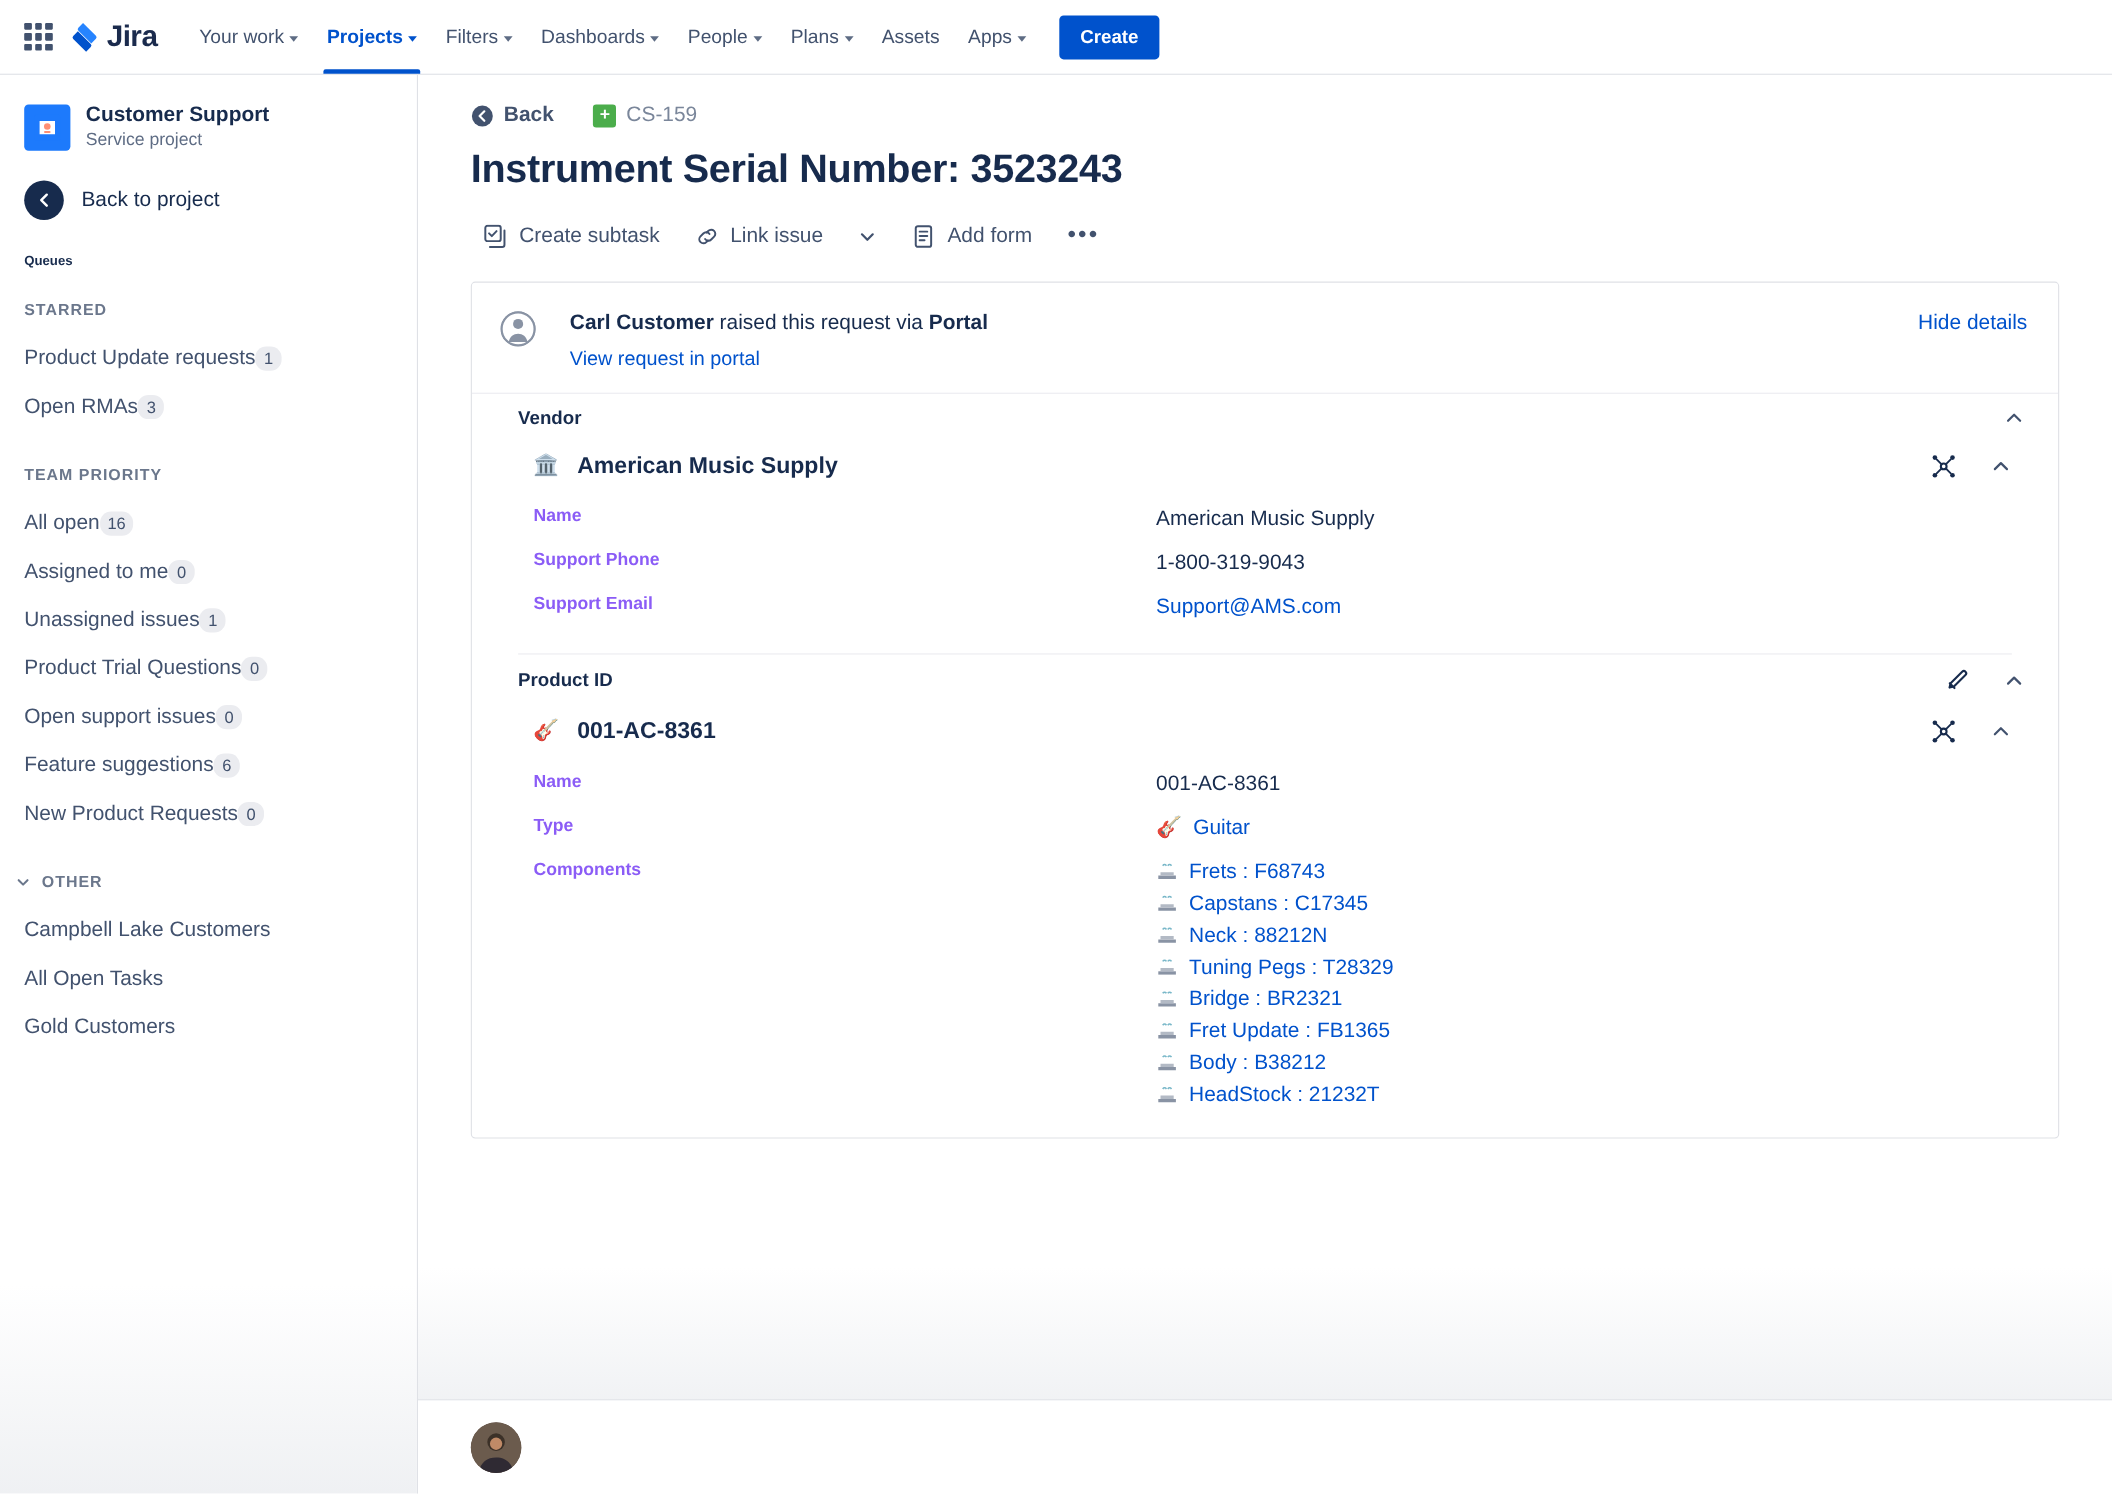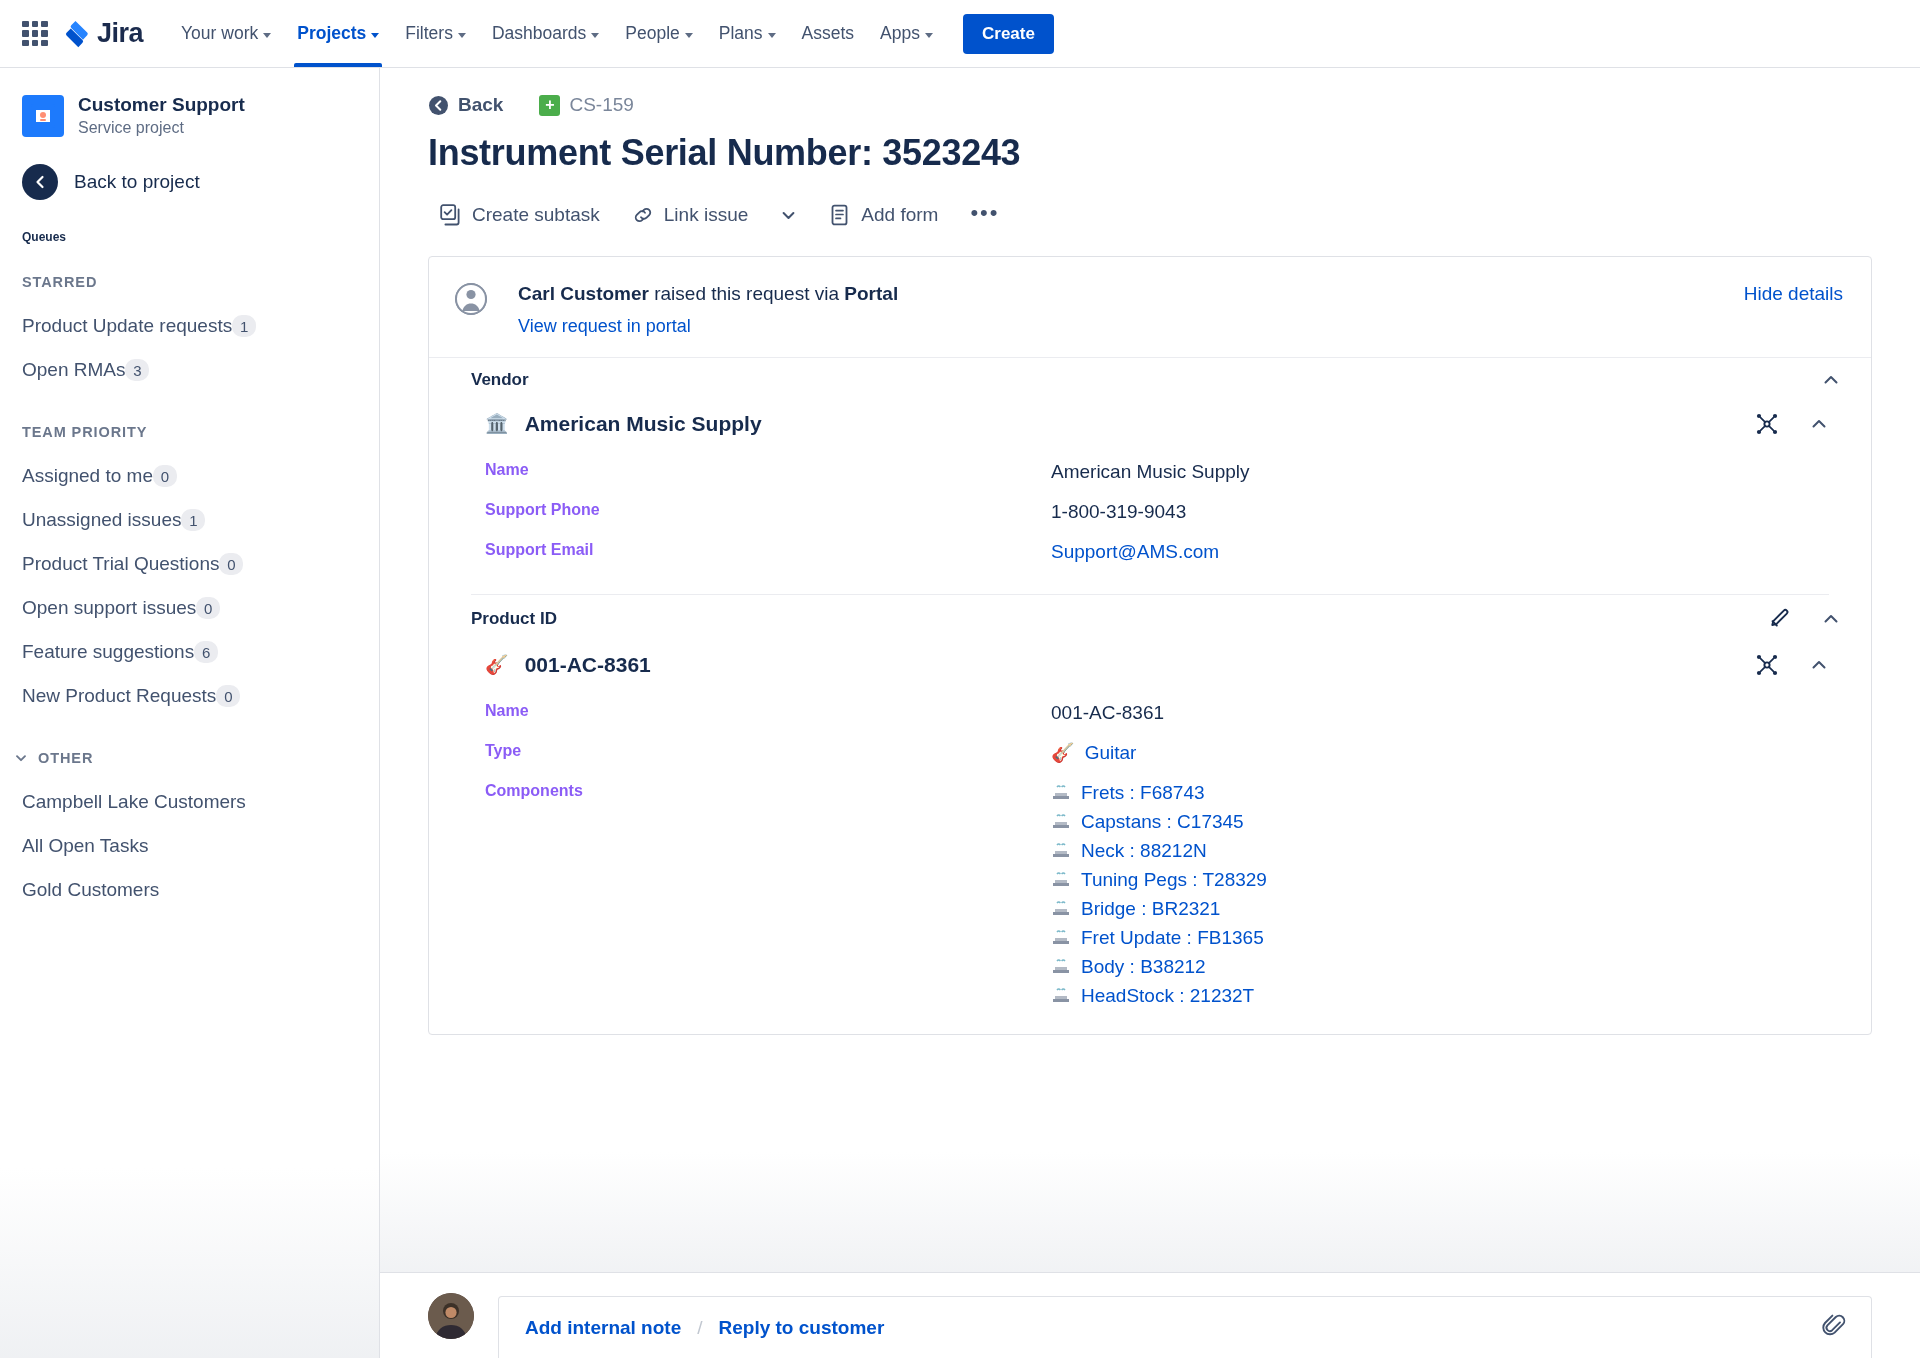--- a/index.html
+++ b/index.html
@@ -410,20 +410,24 @@
         <span class="q-badge">1</span>
       </div>
       <div class="q-item">
         <span>Open RMAs</span>
         <span class="q-badge">3</span>
       </div>
     </div>
 
     <div class="nav-list">
       <div class="sec-label">TEAM PRIORITY</div>
+      <div class="q-item">
+        <span>All open</span>
+        <span class="q-badge">16</span>
+      </div>
       <div class="q-item">
         <span>Assigned to me</span>
         <span class="q-badge">0</span>
       </div>
       <div class="q-item">
         <span>Unassigned issues</span>
         <span class="q-badge">1</span>
       </div>
       <div class="q-item">
         <span>Product Trial Questions</span>
@@ -743,28 +747,16 @@
 
     <div class="commentbar">
       <div class="cb-avatar">
         <svg width="46" height="46" viewBox="0 0 46 46">
           <circle cx="23" cy="23" r="23" fill="#6b5b4d"></circle>
           <circle cx="23" cy="18" r="8" fill="#3c3128"></circle>
           <path d="M7 46c2-10 8-14 16-14s14 4 16 14z" fill="#2f2a33"></path>
           <circle cx="23" cy="19.5" r="5.6" fill="#c08a67"></circle>
         </svg>
       </div>
-      <div class="cb-field">
-        <div class="cb-links">
-          <span class="cb-link">Add internal note</span>
-          <span class="cb-sep">/</span>
-          <span class="cb-link">Reply to customer</span>
-        </div>
-        <span class="attach-icon">
-          <svg width="26" height="26" viewBox="0 0 26 26">
-            <path d="M19 9.4 11.2 17.2a3.4 3.4 0 0 1-4.8-4.8l8.4-8.4a5.1 5.1 0 0 1 7.2 7.2l-8.4 8.4a6.8 6.8 0 0 1-9.6-9.6l7.4-7.4" stroke="#42526e" stroke-width="1.9" fill="none" stroke-linecap="round" stroke-linejoin="round"></path>
-          </svg>
-        </span>
-      </div>
     </div>
 
   </div>
 </div>
 
 </body></html>

